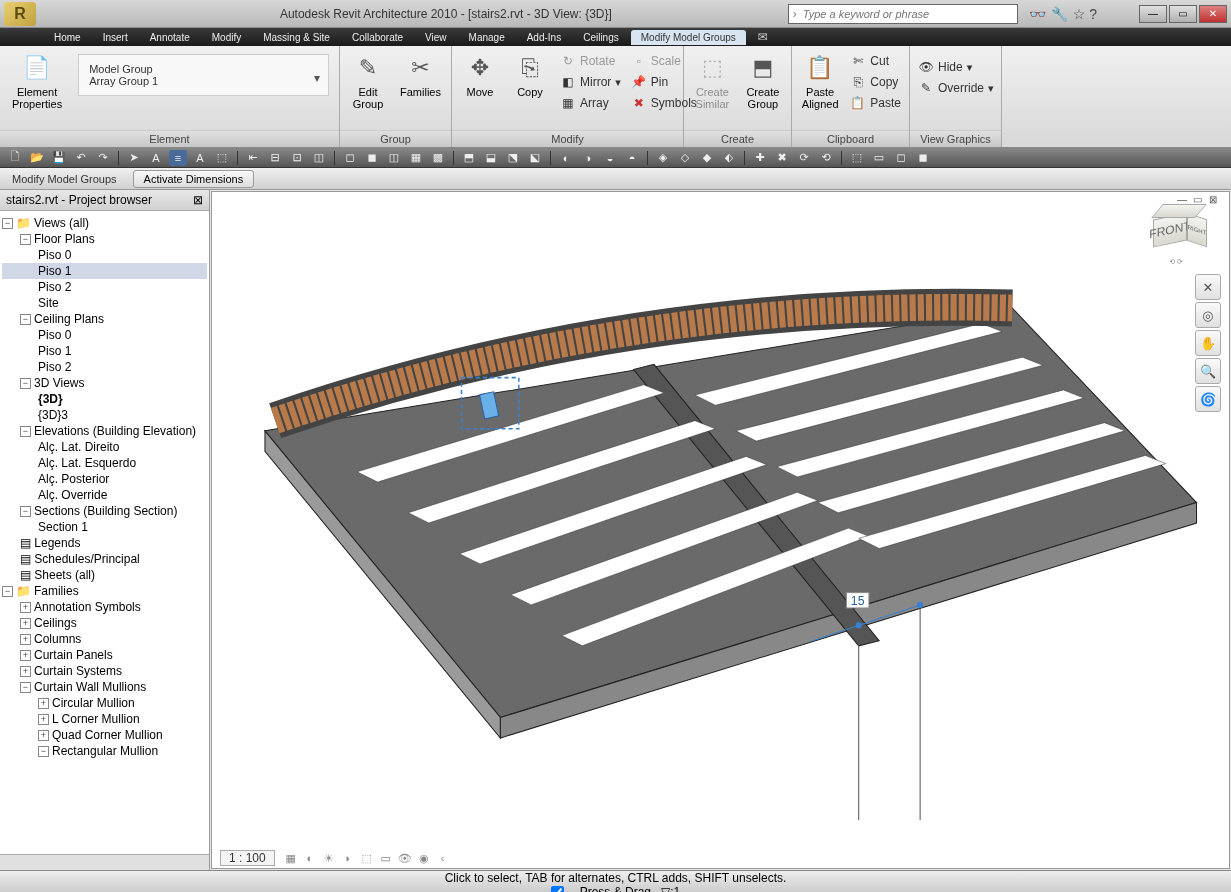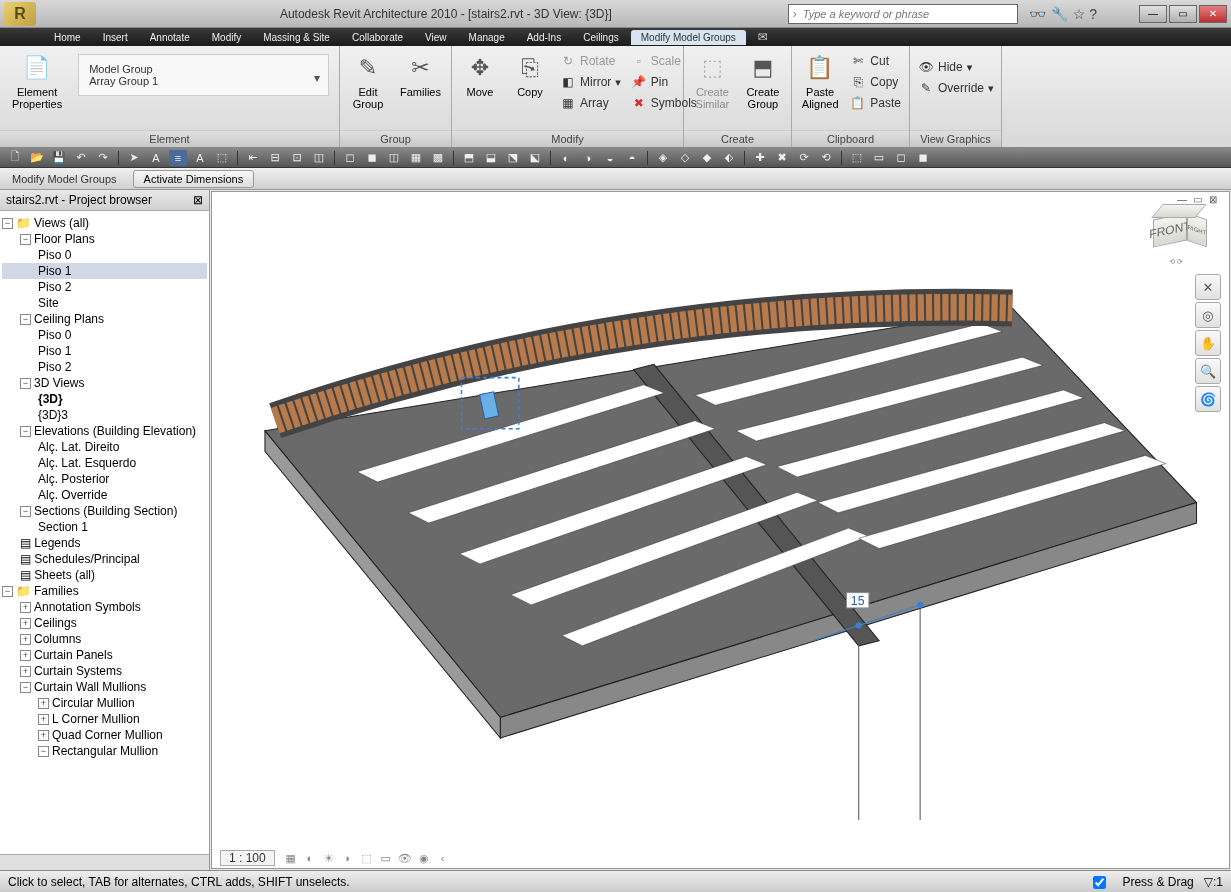--- a/index.html
+++ b/index.html
@@ -53,21 +53,21 @@
 .view-area { flex:1; position:relative; background:#fff; border:1px solid #999; margin:1px;}
 .viewport { position:absolute; inset:12px 12px 26px 12px; background:#fff; }
 .viewcube { position:absolute; top:6px; right:20px; width:66px; height:66px; }
 .nav-bar { position:absolute; top:82px; right:6px; width:28px; display:flex; flex-direction:column; gap:2px;}
 .nav-btn { width:26px; height:26px; border:1px solid #aaa; border-radius:3px; background:linear-gradient(#fafafa,#e0e0e0); display:flex; align-items:center; justify-content:center; font-size:13px; color:#555; cursor:pointer;}
 .view-controls { position:absolute; top:2px; right:6px; display:flex; gap:2px;}
 .vc-btn { width:14px; height:14px; font-size:10px; cursor:pointer; color:#555;}
 .view-status { position:absolute; bottom:2px; left:8px; display:flex; align-items:center; gap:8px; font-size:11px; color:#333;}
 .vs-group { display:flex; gap:3px; align-items:center;}
 .vs-icon { width:16px; height:16px; display:flex; align-items:center; justify-content:center; color:#888; font-size:11px;}
-.statusbar { height:22px; background:linear-gradient(#eee,#ccc); border-top:1px solid #888; display:flex; align-items:center; padding:0 8px; font-size:11px; justify-content:space-between;}
+.statusbar { height:22px; background:linear-gradient(#eee,#ccc); border-top:1px solid #888; display:flex; align-items:center; padding:0 8px; font-size:11px; justify-content:space-between;flex-direction:column;}
 .status-right { display:flex; gap:10px; align-items:center;}
 .checkbox { display:flex; gap:16px; align-items:flex-end;}
 .checkbox input { width:13px; height:13px;}
 
 .cube-face { position:absolute; border:1px solid #aaa; background:linear-gradient(#f4f4f0,#d8d8d0); font-size:8px; display:flex; align-items:center; justify-content:center; color:#666;}
 .opt-label { font-size:11px; color:#333; padding:2px 6px;}
 </style>
 </head>
 <body>
 

